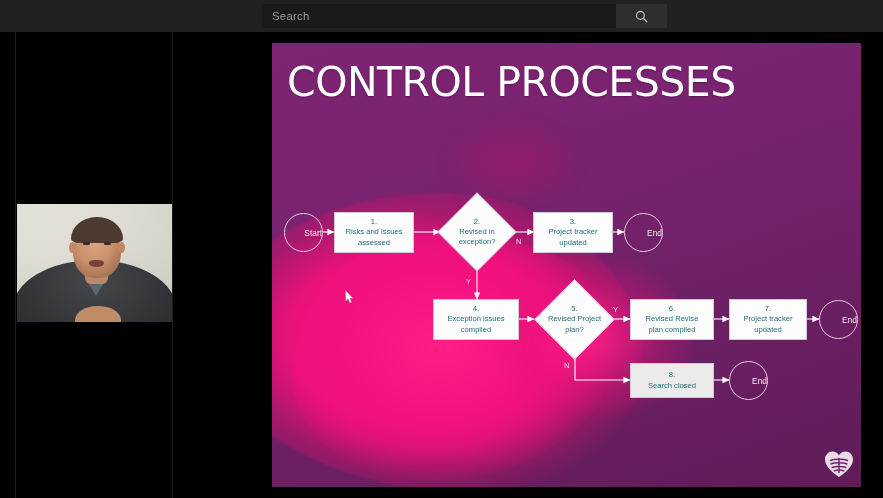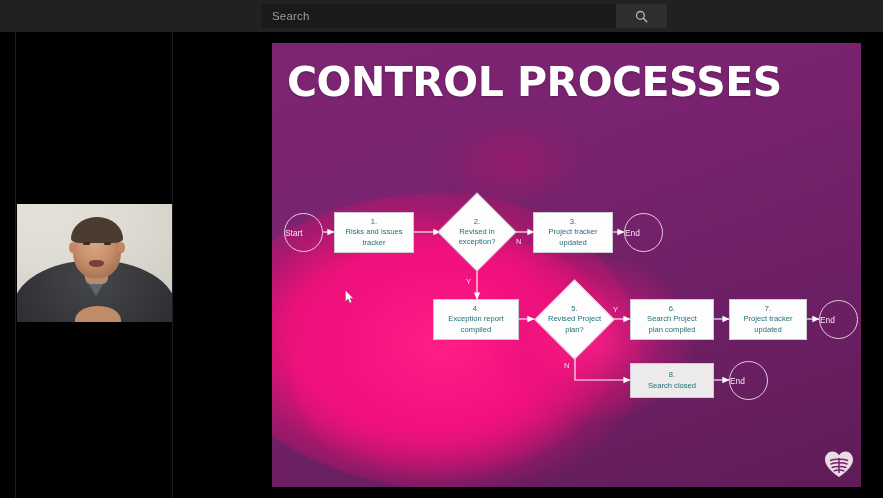--- a/index.html
+++ b/index.html
@@ -117,41 +117,41 @@
     filter:blur(3px);
   }
   #blob4{
     position:absolute;left:150px;top:60px;width:180px;height:120px;
     background:radial-gradient(55% 55% at 50% 50%, rgba(180,22,105,.45) 0%, rgba(160,25,100,0) 72%);
     border-radius:50%;filter:blur(5px);
   }
 
   #slide-title{
     position:absolute;left:15px;top:15px;
-    color:#fff;font-size:41px;font-weight:bold;letter-spacing:-0.5px;
+    color:#fff;font-size:41px;font-weight:normal;letter-spacing:-0.5px;
     font-family:"DejaVu Sans", sans-serif;
     text-shadow:0 1px 2px rgba(0,0,0,.25);
     white-space:nowrap;
   }
 
   
   #flow{position:absolute;left:0;top:0;width:589px;height:444px;}
   #flow svg{position:absolute;left:0;top:0;}
   .node{position:absolute;box-sizing:border-box;}
   .proc{
     background:#fdfdfd;border:1px solid #cfc9d4;
     color:#1f6f78;display:flex;flex-direction:column;
     align-items:center;justify-content:center;
     font-size:7.6px;line-height:1.32;text-align:center;
   }
   .proc.grey{background:#eceaea;}
   .proc .num{font-size:7.6px;}
   .term{
     border:1.3px solid #e7c9e0;border-radius:50%;
-    color:#f4e9f2;display:flex;align-items:center;justify-content:flex-start;
+    color:#f4e9f2;display:flex;align-items:center;justify-content:flex-end;
     font-size:8.4px;background:transparent;
   }
   .dia{
     display:flex;align-items:center;justify-content:center;
   }
   .dia .dshape{
     position:absolute;inset:0;background:#fdfdfd;
     transform:rotate(45deg);border:1px solid #cfc9d4;
   }
   .dia .dtext{
@@ -254,21 +254,21 @@
         </g>
       </svg>
 
       <div class="node term" style="left:12px;top:170px;width:39px;height:39px;">
         <span>Start</span>
       </div>
 
       <div class="node proc" style="left:62px;top:169px;width:80px;height:41px;">
         <span class="num">1.</span>
         <span>Risks and issues</span>
-        <span>tracker</span>
+        <span>assessed</span>
       </div>
 
       <div class="node dia" style="left:177px;top:161px;width:56px;height:56px;">
         <div class="dshape"></div>
         <div class="dtext">
           <div>2.</div>
           <div>Revised in</div>
           <div>exception?</div>
         </div>
       </div>
@@ -278,36 +278,36 @@
         <span>Project tracker</span>
         <span>updated</span>
       </div>
 
       <div class="node term" style="left:352px;top:170px;width:39px;height:39px;">
         <span>End</span>
       </div>
 
       <div class="node proc" style="left:161px;top:256px;width:86px;height:41px;">
         <span class="num">4.</span>
-        <span>Exception report</span>
+        <span>Exception issues</span>
         <span>compiled</span>
       </div>
 
       <div class="node dia" style="left:274px;top:248px;width:57px;height:57px;">
         <div class="dshape"></div>
         <div class="dtext">
           <div>5.</div>
           <div>Revised Project</div>
           <div>plan?</div>
         </div>
       </div>
 
       <div class="node proc" style="left:358px;top:256px;width:84px;height:41px;">
         <span class="num">6.</span>
-        <span>Search Project</span>
+        <span>Revised Revise</span>
         <span>plan compiled</span>
       </div>
 
       <div class="node proc" style="left:457px;top:256px;width:78px;height:41px;">
         <span class="num">7.</span>
         <span>Project tracker</span>
         <span>updated</span>
       </div>
 
       <div class="node term" style="left:547px;top:257px;width:39px;height:39px;">

